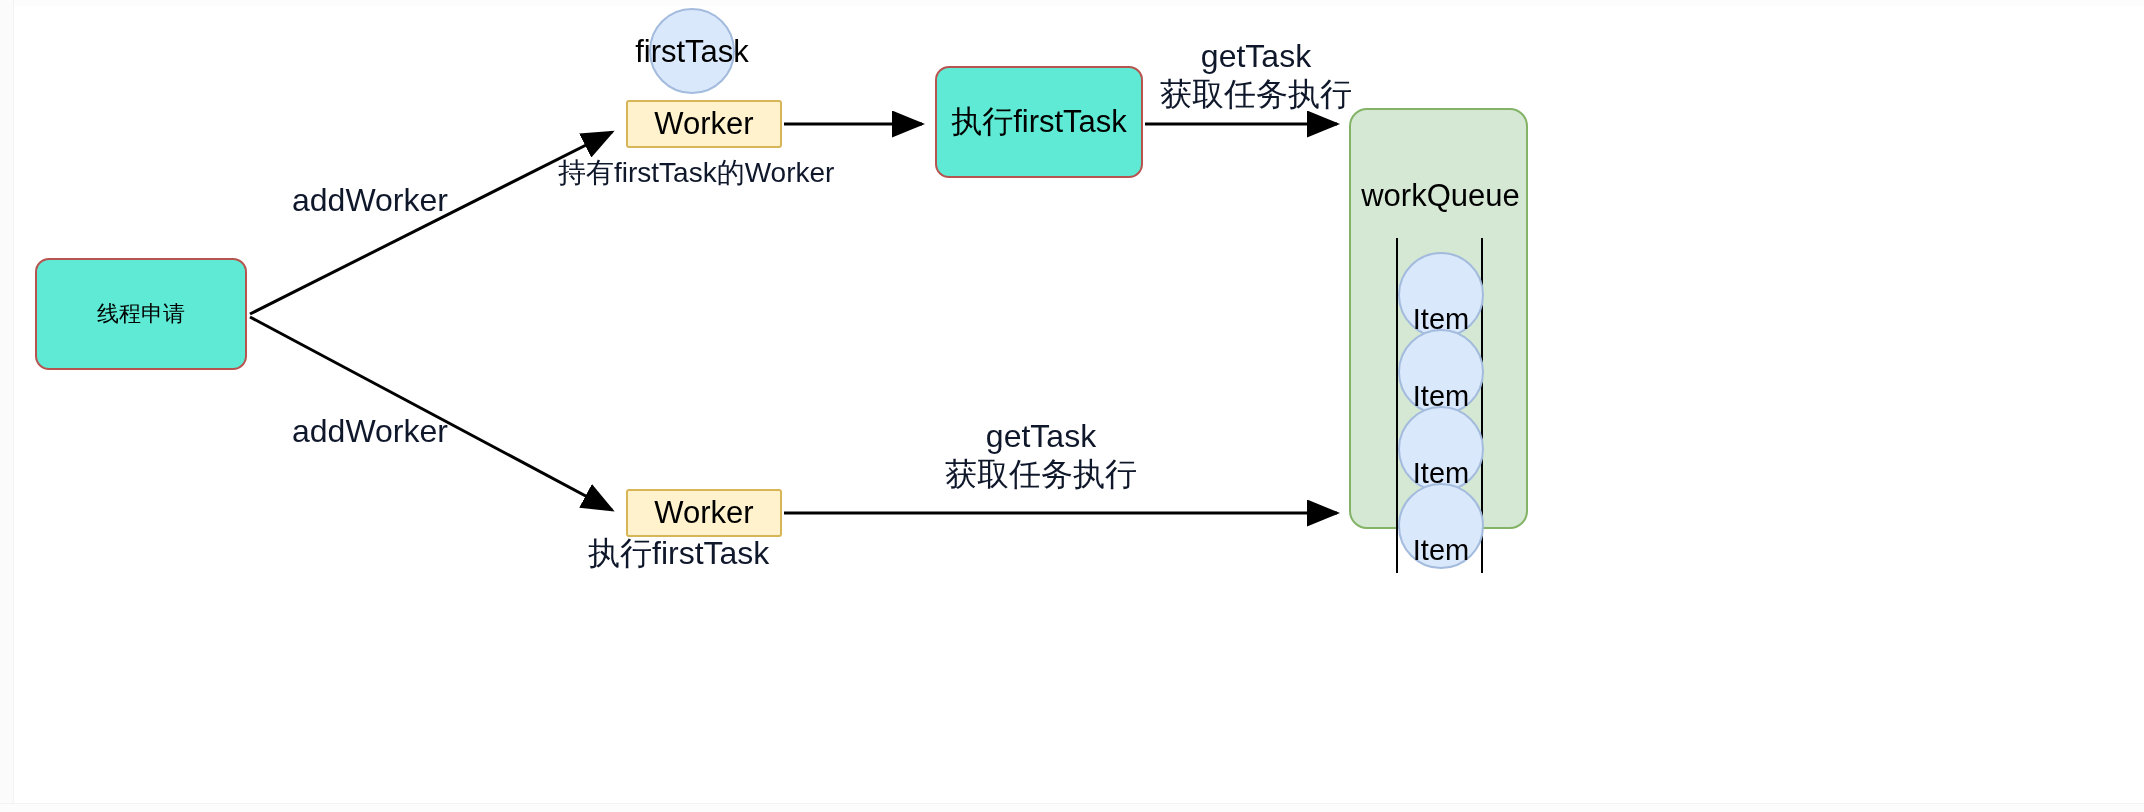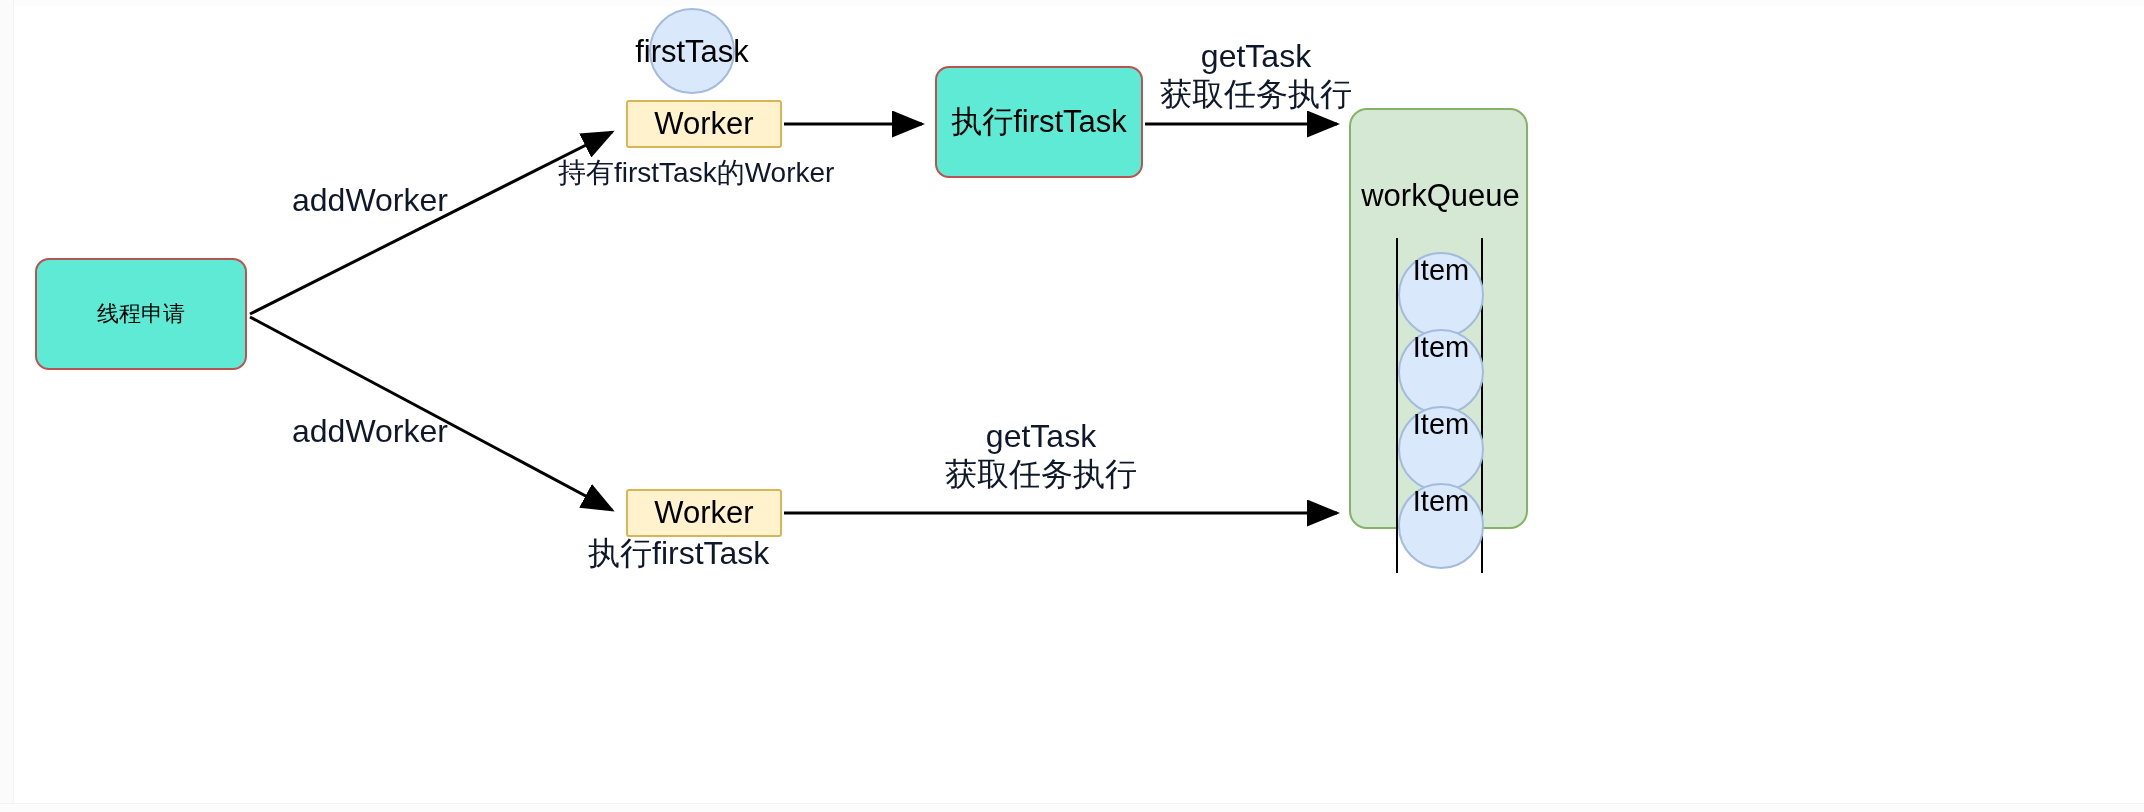--- a/index.html
+++ b/index.html
@@ -152,21 +152,21 @@
     background: #000000;
   }
   .queue-rail.left  { left: 45px; }
   .queue-rail.right { left: 130px; }
   .queue-item {
     position: absolute;
     left: 47px;
     width: 82px; height: 82px;
     font-size: 29px;
     display: flex;
-    align-items: flex-start;
+    align-items: flex-end;
     justify-content: center;
   }
 
   .lbl-add-worker-top     { left: 292px; top: 182px;  font-size: 32px; }
   .lbl-add-worker-bottom  { left: 292px; top: 413px;  font-size: 32px; }
   .lbl-hold-first-task    { left: 558px; top: 156px;  font-size: 28px; }
   .lbl-empty-task         { left: 588px; top: 535px;  font-size: 32px; }
   .lbl-get-task-top       { left: 1160px; top: 38px;  font-size: 32px; }
   .lbl-get-task-bottom    { left: 945px;  top: 418px; font-size: 32px; }
 </style>

